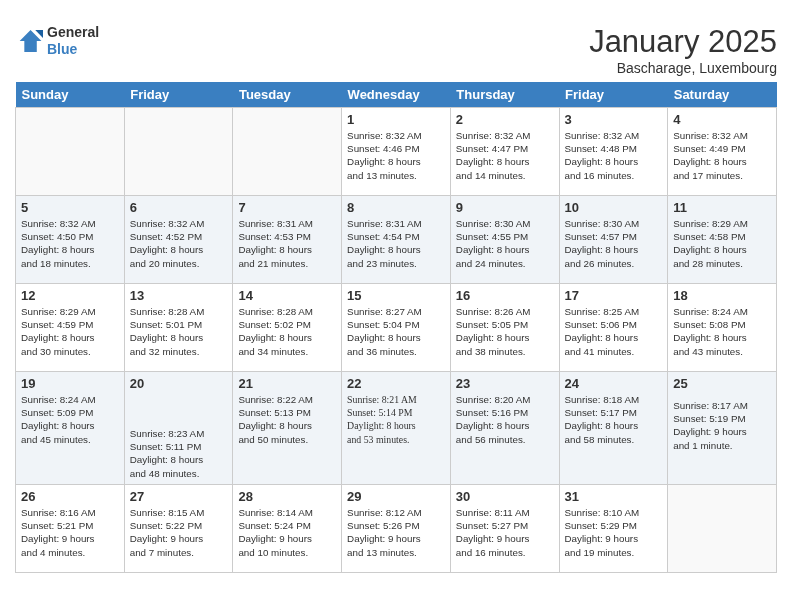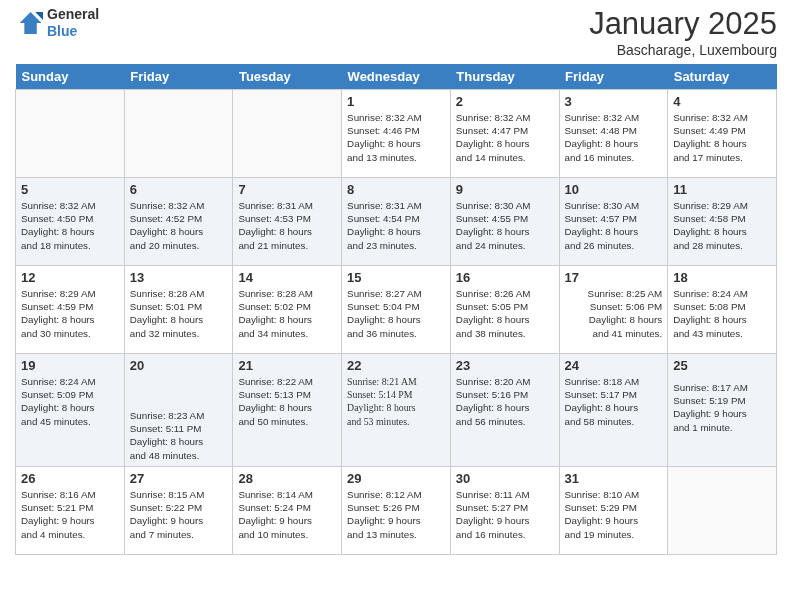--- a/index.html
+++ b/index.html
@@ -7,21 +7,21 @@
       font-family: Arial, sans-serif;
       background: #fff;
       width: 792px;
       height: 612px;
       overflow: hidden;
     }
     .page {
       width: 792px;
       min-height: 612px;
       background: #fff;
-      padding: 6px 15px 10px 15px;
+      padding: 24px 15px 10px 15px;
     }
     .header-row {
       display: flex;
       justify-content: space-between;
       align-items: flex-start;
       margin-bottom: 6px;
     }
     .logo {
       display: flex;
       align-items: center;
@@ -232,21 +232,21 @@
           </td>
           <td>
             <span class="day-number">16</span>
             <div class="day-info" style="white-space: pre-line;">Sunrise: 8:26 AM
 Sunset: 5:05 PM
 Daylight: 8 hours
 and 38 minutes.</div>
           </td>
           <td>
             <span class="day-number">17</span>
-            <div class="day-info" style="white-space: pre-line; text-align: right;">Sunrise: 8:25 AM
+            <div class="day-info" style="white-space: pre-line;">Sunrise: 8:25 AM
 Sunset: 5:06 PM
 Daylight: 8 hours
 and 41 minutes.</div>
           </td>
           <td>
             <span class="day-number">18</span>
             <div class="day-info" style="white-space: pre-line;">Sunrise: 8:24 AM
 Sunset: 5:08 PM
 Daylight: 8 hours
 and 43 minutes.</div>

